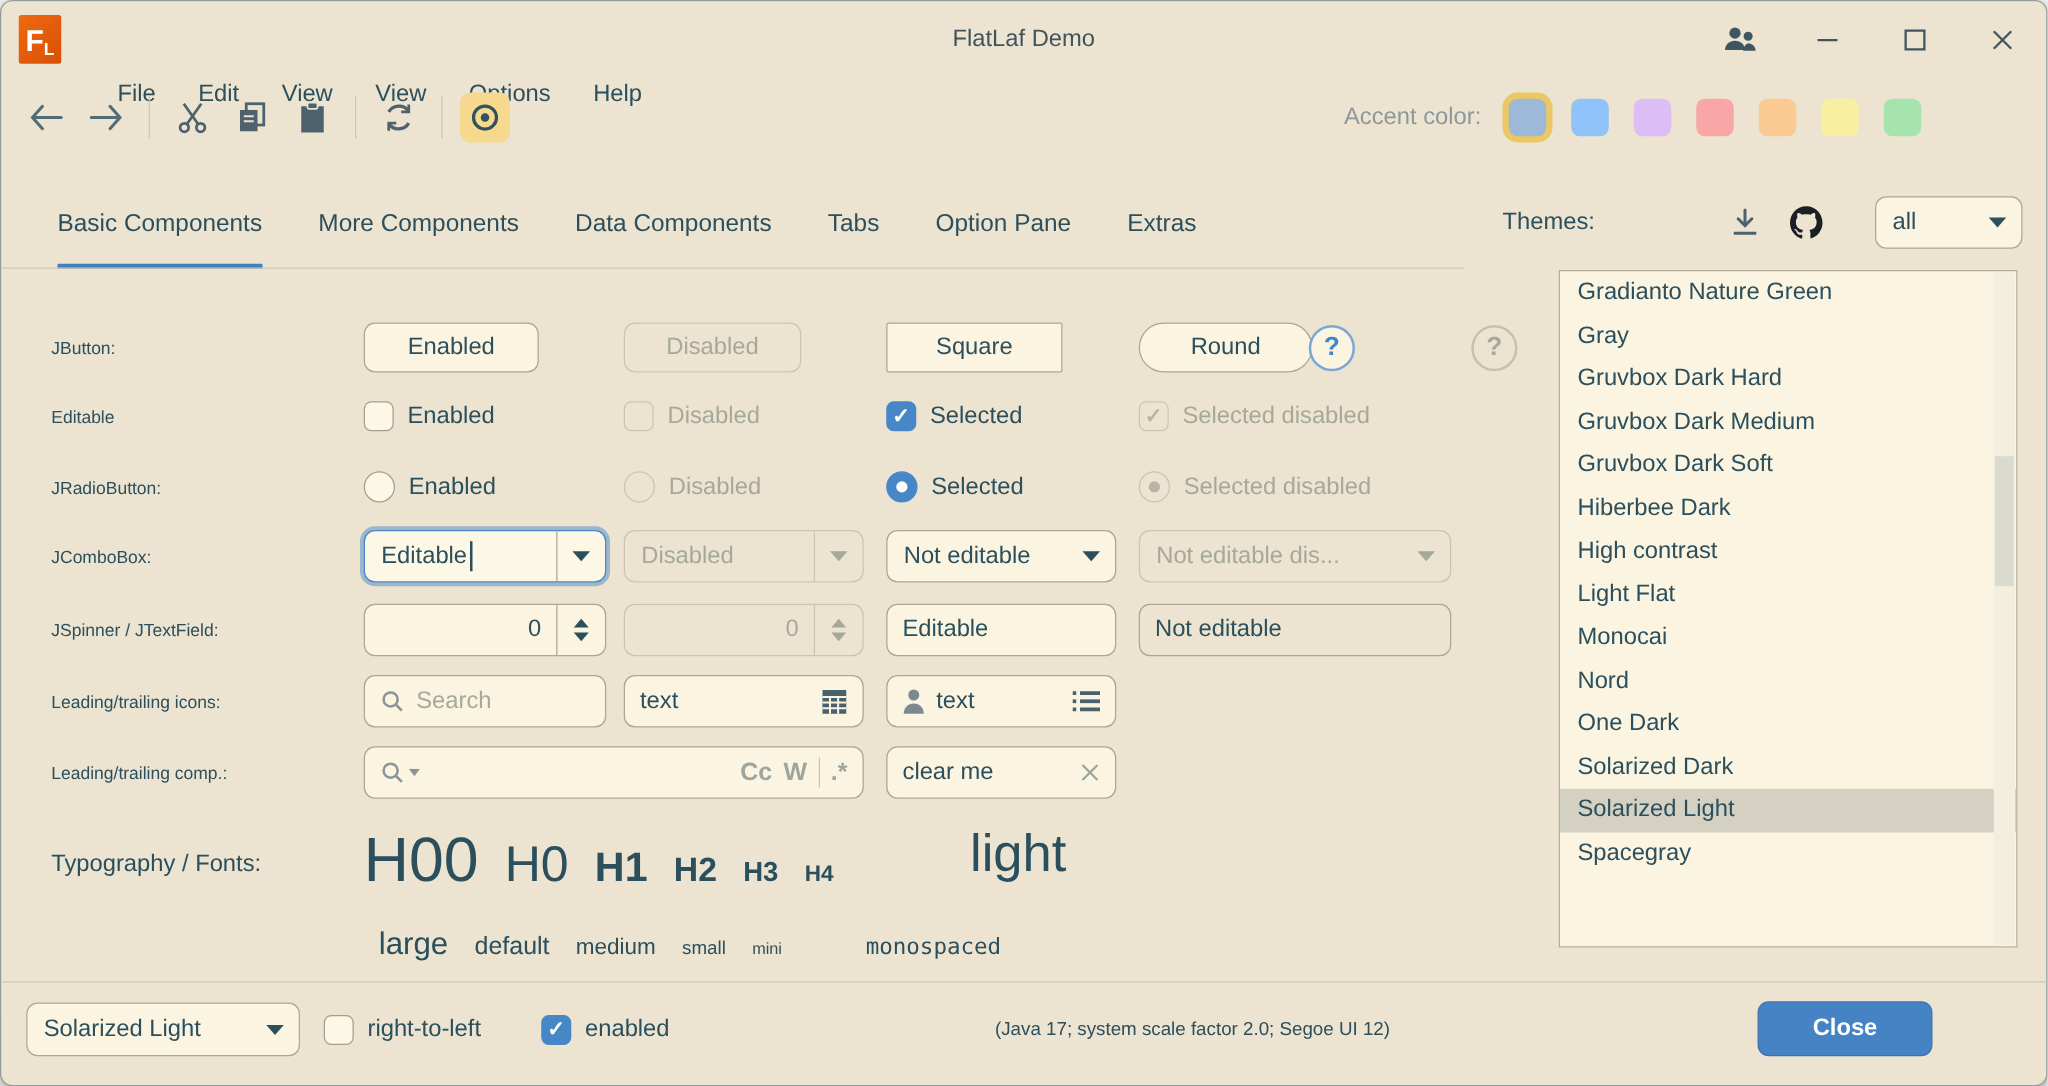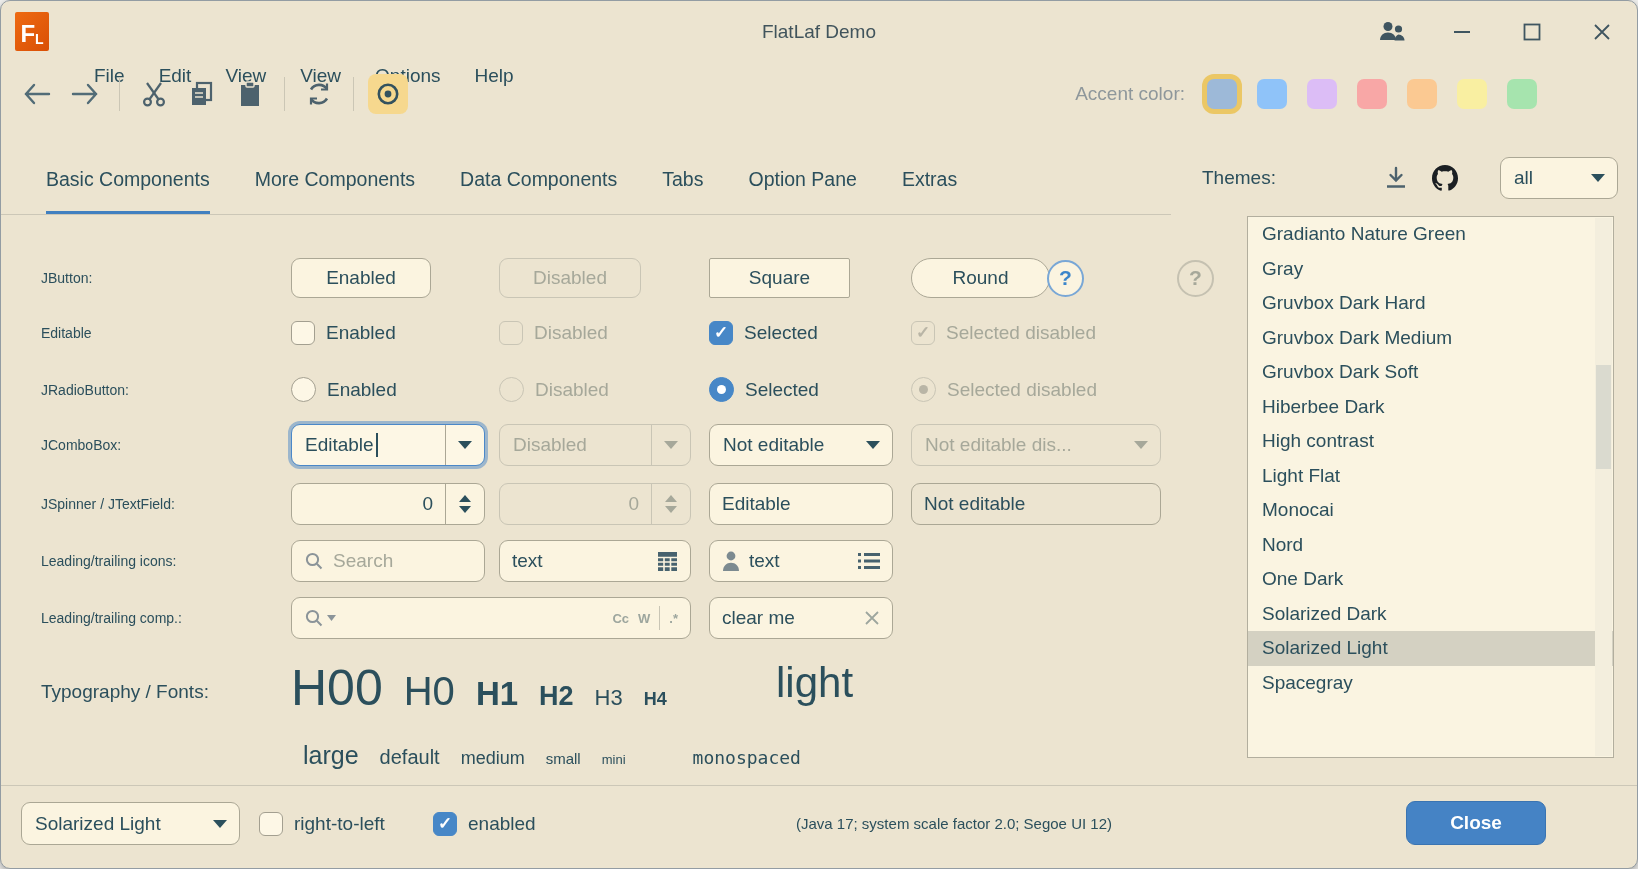--- a/index.html
+++ b/index.html
@@ -82,21 +82,21 @@
   .tf.disabled { background:transparent; border-color:#c9c5b5; color:#a6a89a; }
   .tf .spring { flex:1; }
   .spin-val { flex:1; text-align:right; padding-right:12px; }
   .spin-arrows { width:39px; align-self:stretch; border-left:1px solid #aba795; display:flex;
     flex-direction:column; align-items:center; justify-content:center; gap:4px; }
   .tf.disabled .spin-arrows { border-left-color:#c9c5b5; }
   .tf.disabled .tri-up { border-bottom-color:#a6a89a; }
   .tf.disabled .tri-down { border-top-color:#a6a89a; }
   .icon-gray { color:#8b9499; }
   .icon-dark { color:#47626e; }
-  .match-ico { font-size:13px; font-weight:bold; color:#9da69e; }
+  .match-ico { font-size:20px; font-weight:bold; color:#9da69e; }
   .vsep { width:1px; height:24px; background:#c9c5b5; }
   
   .typo-line { position:absolute; left:290px; display:flex; align-items:baseline; gap:21px; }
   .typo-line .wgt { margin-left:50px; }
   .typo-line .wgt + .wgt { margin-left:0; }
   .typo-line .mono-item { margin-left:46px; }
   
   .themes-head { position:absolute; top:156px; left:1201px; height:42px; display:flex; align-items:center; }
   .themes-label { font-size:19px; }
   .themes-icons { position:absolute; top:156px; left:1383px; height:42px; display:flex; align-items:center; gap:22px; }
@@ -460,21 +460,21 @@
 
   <div class="row" style="top:660px; height:62px;">
     <div class="row-label" style="font-size:19px;">Typography / Fonts:</div>
   </div>
   <div class="typo-line" style="top:658px; height:62px;">
 
   <span style="font-size: 50px; font-weight: 400;">H00</span>
       <span style="font-size: 40px; font-weight: 400; text-align: center;">H0</span>
       <span style="font-size: 33px; font-weight: 700;">H1</span>
       <span style="font-size: 27px; font-weight: 700;">H2</span>
-      <span style="font-size: 22px; font-weight: 400; margin-top: 16px;">H3</span>
+      <span style="font-size: 22px; font-weight: 700; margin-top: 16px;">H3</span>
       <span style="font-size: 18px; font-weight: 700;">H4</span>
     </div>
   <div class="typo-line" style="top:658px; height:62px; left:775px;">
 
   <span class="wgt" style="margin-left: 0px; font-size: 42px; font-weight: 300;">light</span>
     </div>
   <div class="typo-line" style="top:740px; height:36px;">
 
   <span style="font-size: 25px; margin-left: 12px;">large</span>
       <span style="font-size: 20px;">default</span>

